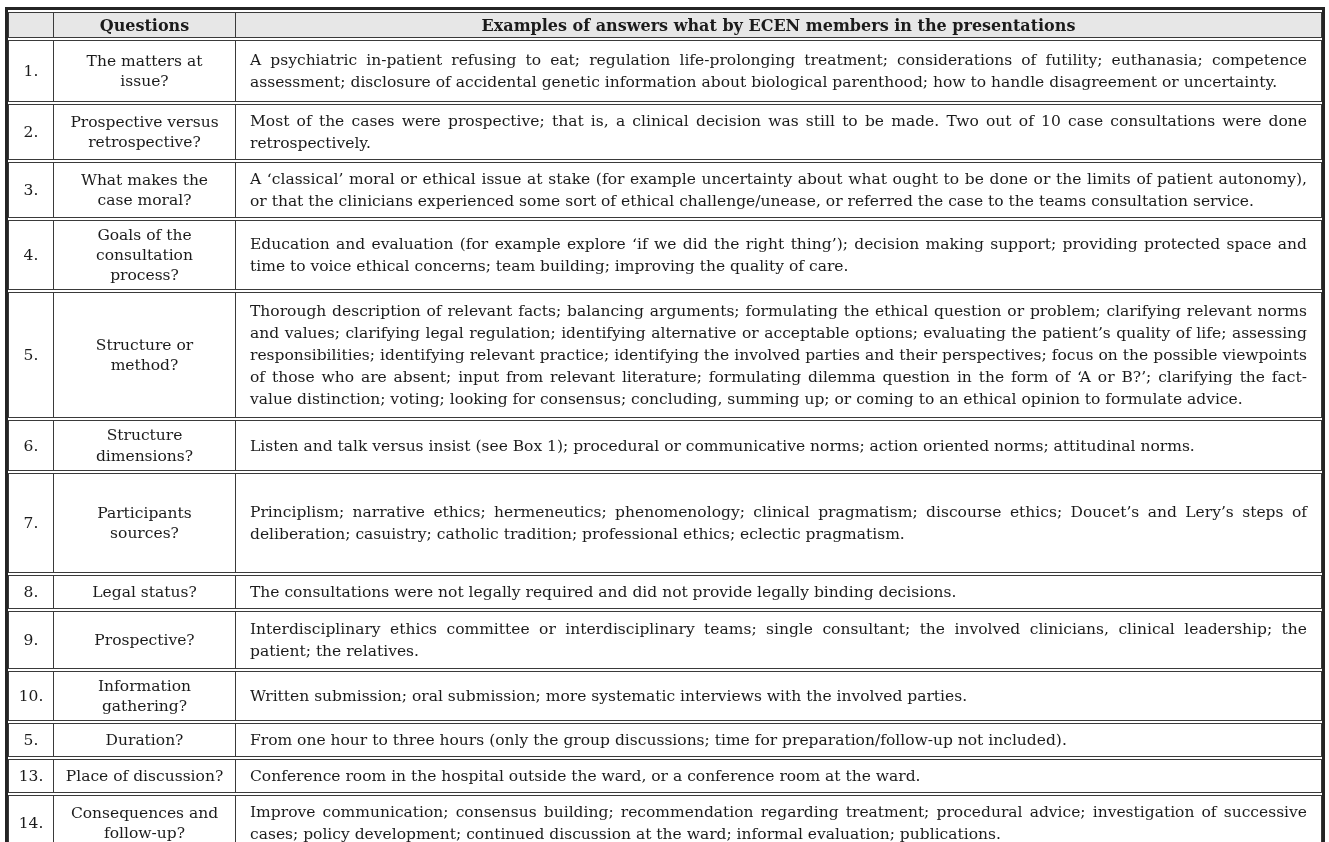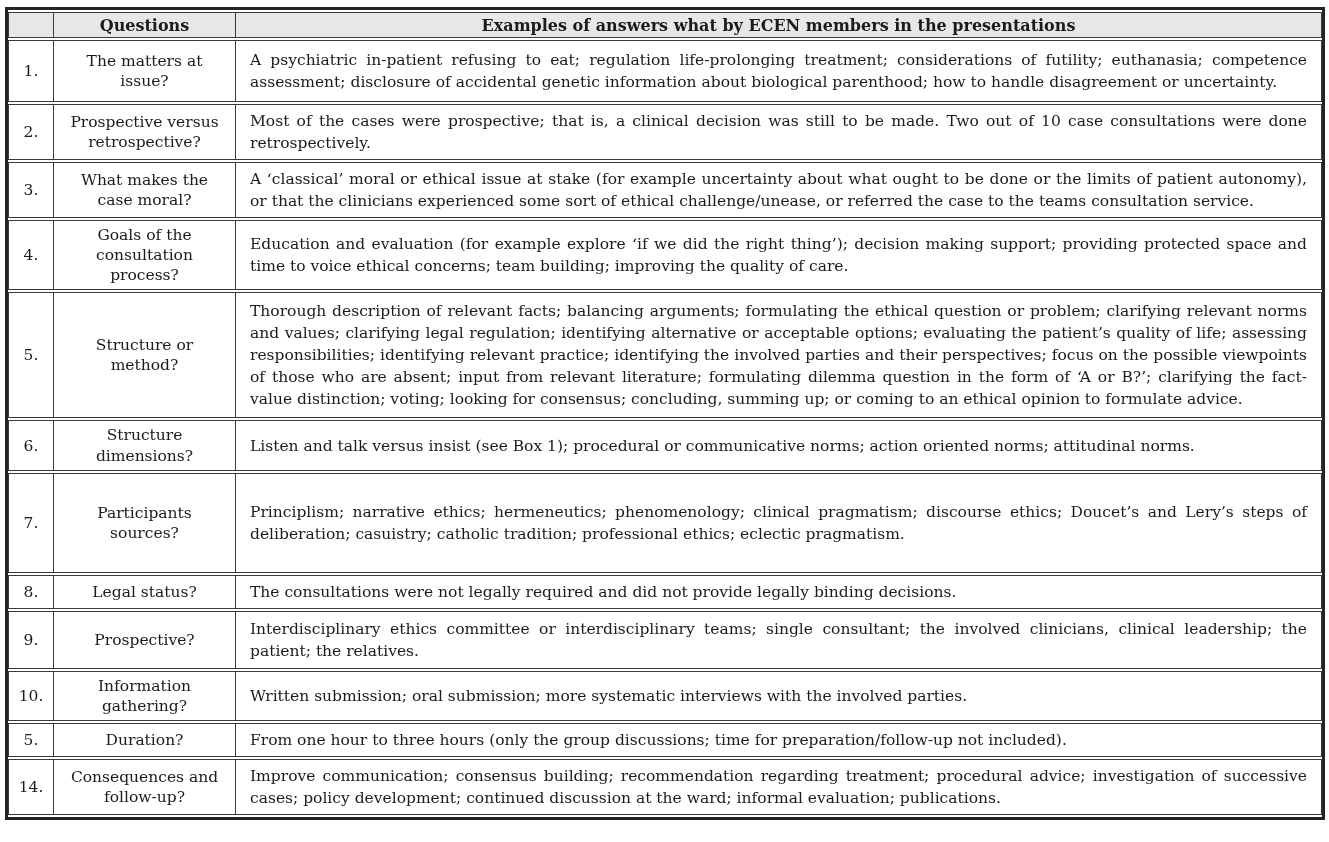--- a/index.html
+++ b/index.html
@@ -149,20 +149,25 @@
     <td class="col-a">Written submission; oral submission; more systematic interviews with the involved parties.</td>
   </tr>
 
 
   <tr>
     <td class="col-num">5.</td>
     <td class="col-q">Duration?</td>
     <td class="col-a">From one hour to three hours (only the group discussions; time for preparation/follow-up not included).</td>
   </tr>
 
+  <tr>
+    <td class="col-num">13.</td>
+    <td class="col-q">Place of discussion?</td>
+    <td class="col-a">Conference room in the hospital outside the ward, or a conference room at the ward.</td>
+  </tr>
 
   <tr>
     <td class="col-num">14.</td>
     <td class="col-q">Consequences and follow-up?</td>
     <td class="col-a">Improve communication; consensus building; recommendation regarding treatment; procedural advice; investigation of successive cases; policy development; continued discussion at the ward; informal evaluation; publications.</td>
   </tr>
 </tbody>
   </table>
 </div>
 

